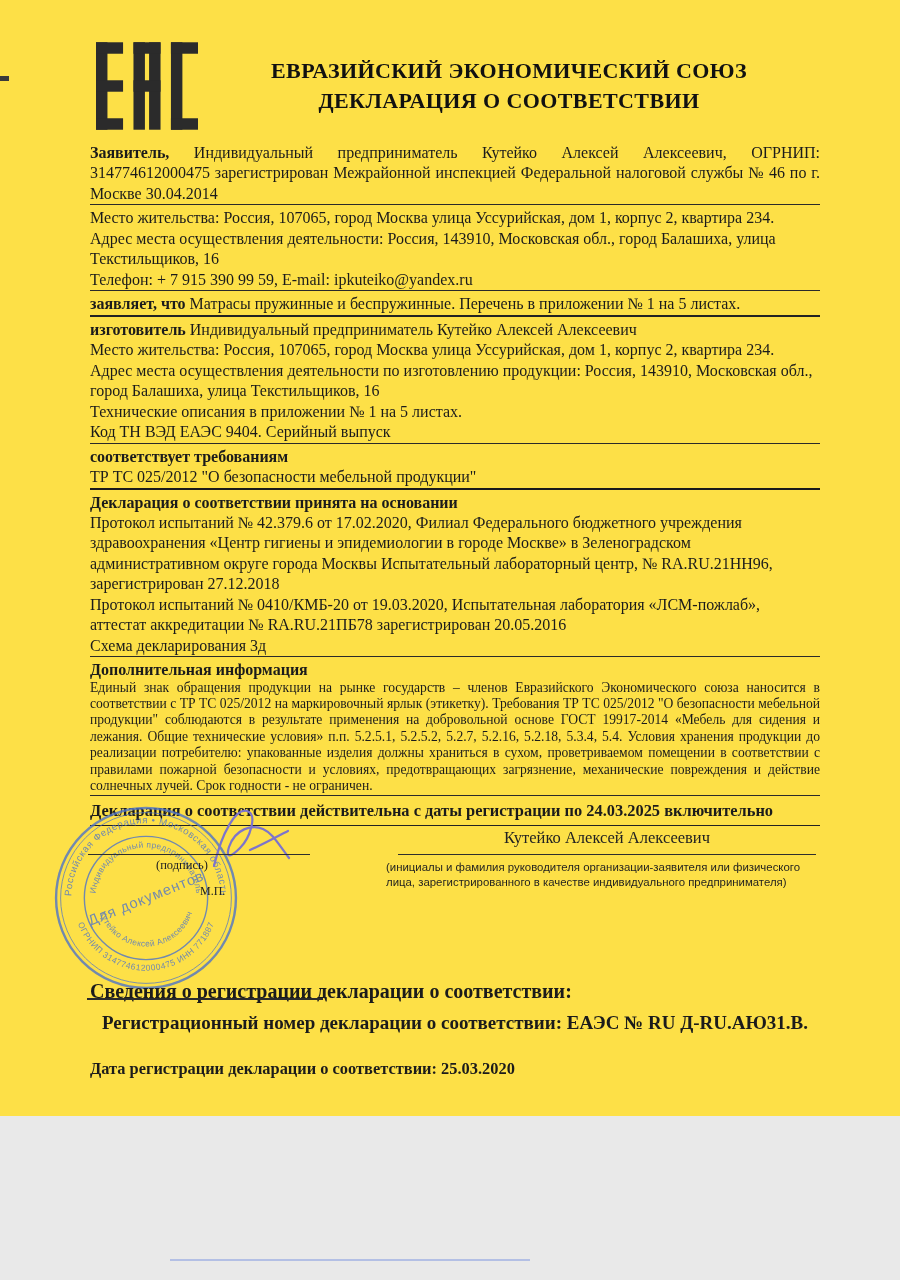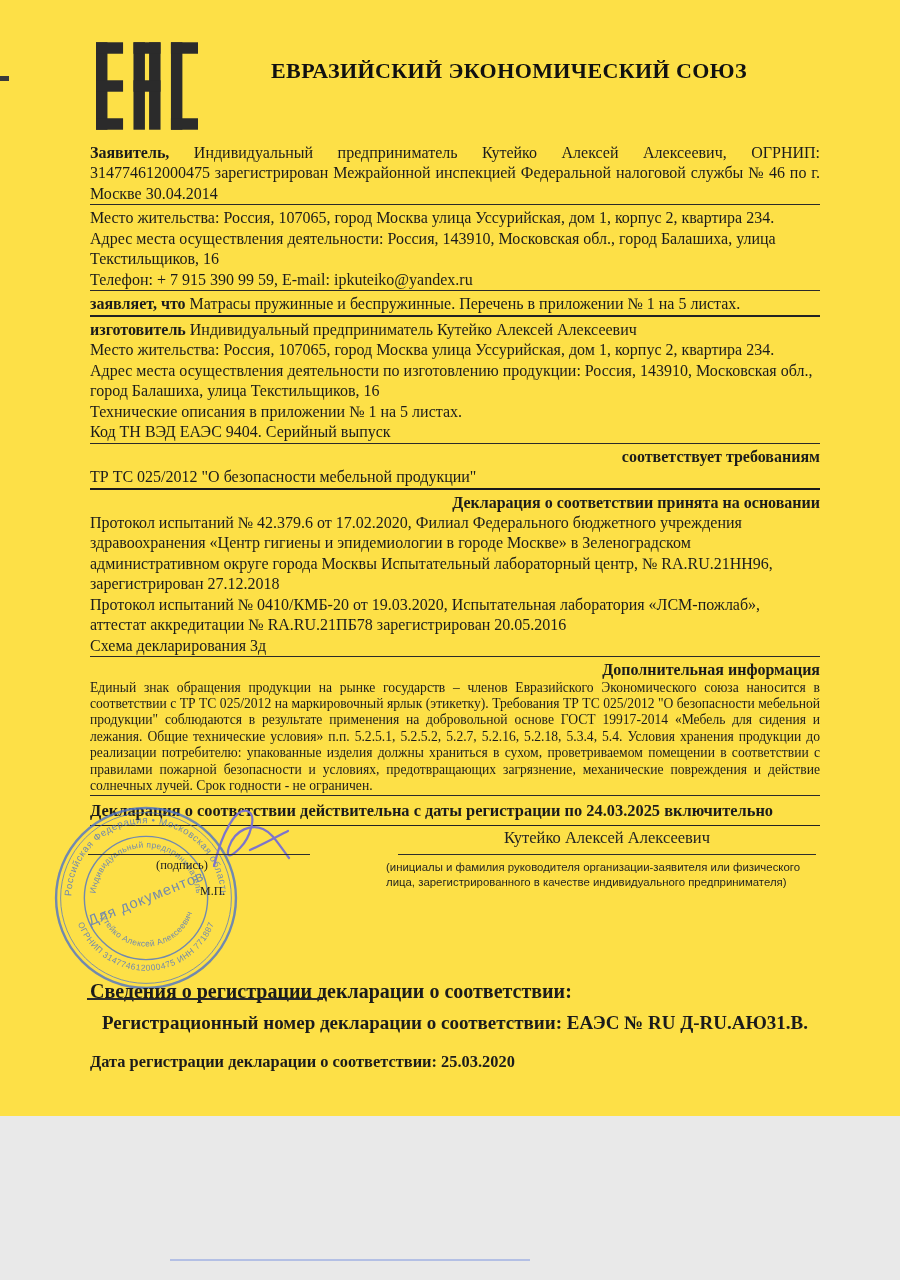--- a/index.html
+++ b/index.html
@@ -13,21 +13,21 @@
   .titles{flex:1;text-align:center;padding-top:16px;font-weight:bold;
           font-size:22px;line-height:1.35;letter-spacing:.4px;color:#111;}
 
   .sec{padding:3px 0 0;}
   .rule{border-bottom:1.6px solid #2a2a2a;}
   .rule-med{border-bottom:2px solid #222;}
   .rule-thick{border-bottom:2.6px solid #1a1a1a;}
   .para{margin:0;font-size:16px;line-height:1.28;}
   .just{text-align:justify;}
   .lead{font-weight:bold;}
-  .bold-line{font-weight:bold;text-align:right;}
+  .bold-line{font-weight:bold;}
 
   .addl .para{font-size:13.6px;line-height:1.21;}
   .addl .head{font-size:16px;}
 
   .validity{font-weight:bold;font-size:16.4px;padding:5px 0 4px;
             border-bottom:1.6px solid #222;}
 
   .sig-area{position:relative;height:120px;}
   .sig-line{position:absolute;border-bottom:1.6px solid #2e2e2e;}
   .sig-line-left{left:-2px;top:28px;width:222px;}
@@ -41,21 +41,21 @@
             font-size:11.4px;line-height:1.3;color:#1f1f1f;
             font-family:"Liberation Sans","DejaVu Sans",sans-serif;}
   .stamp{position:absolute;left:-40px;top:-24px;width:192px;height:192px;opacity:.8;}
   .squiggle{position:absolute;left:102px;top:-24px;}
 
   .bottom-sec{margin-top:34px;}
   .reg-head{position:relative;font-weight:bold;font-size:20px;display:inline-block;}
   .scan-line{position:absolute;left:-3px;bottom:3px;width:236px;height:1.6px;
              background:#2b2b2b;}
   .reg-number{margin-top:9px;font-weight:bold;font-size:19px;text-align:center;}
-  .reg-date{margin-top:18px;font-weight:bold;font-size:16.4px;}
+  .reg-date{margin-top:25px;font-weight:bold;font-size:16.4px;}
 
   .edge-dash{position:absolute;left:0;top:76px;width:9px;height:5px;background:#3a3a3a;}
   .bottom-blue-line{position:absolute;left:170px;top:1259px;width:360px;height:2px;
                     background:#b3bfe4;}
   svg text{font-family:"Liberation Sans","DejaVu Sans",sans-serif;}
 </style>
 </head>
 <body>
 
 <div class="page">
@@ -76,20 +76,21 @@
             <rect x="36" y="0" width="26" height="11"></rect>
             <rect x="36" y="36.5" width="26" height="11"></rect>
             <rect x="72" y="0" width="11" height="84"></rect>
             <rect x="72" y="0" width="26" height="11"></rect>
             <rect x="72" y="73" width="26" height="11"></rect>
           </g>
         </svg>
       </div>
       <div class="titles">
         <div>ЕВРАЗИЙСКИЙ ЭКОНОМИЧЕСКИЙ СОЮЗ</div>
+        <div>ДЕКЛАРАЦИЯ О СООТВЕТСТВИИ</div>
       </div>
     </header>
 
     <section class="sec rule">
       <p class="para just"><b class="lead">Заявитель,</b><span> Индивидуальный предприниматель Кутейко Алексей Алексеевич,  ОГРНИП: 314774612000475 зарегистрирован Межрайонной инспекцией Федеральной налоговой службы № 46 по г. Москве 30.04.2014</span></p>
     </section>
 
     <section class="sec rule">
       <p class="para">Место жительства: Россия, 107065, город Москва улица Уссурийская, дом 1, корпус 2, квартира 234.</p>
       <p class="para">Адрес места осуществления деятельности: Россия, 143910, Московская обл., город  Балашиха, улица Текстильщиков, 16</p>

